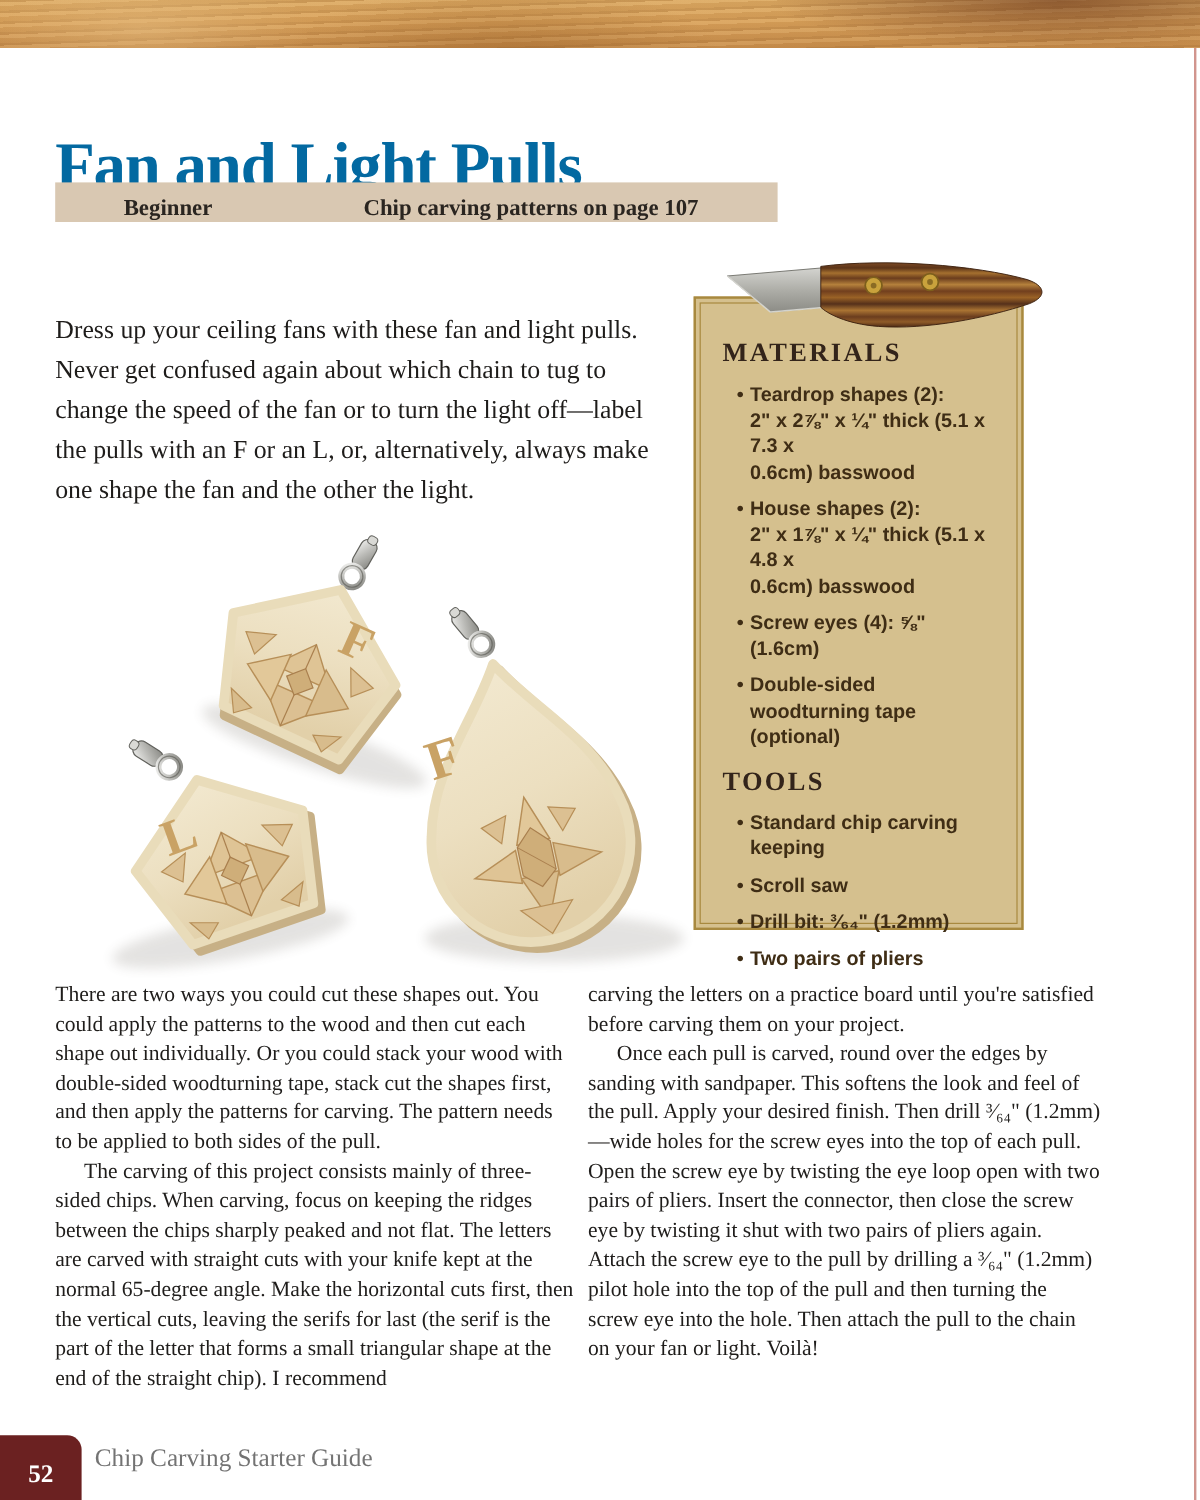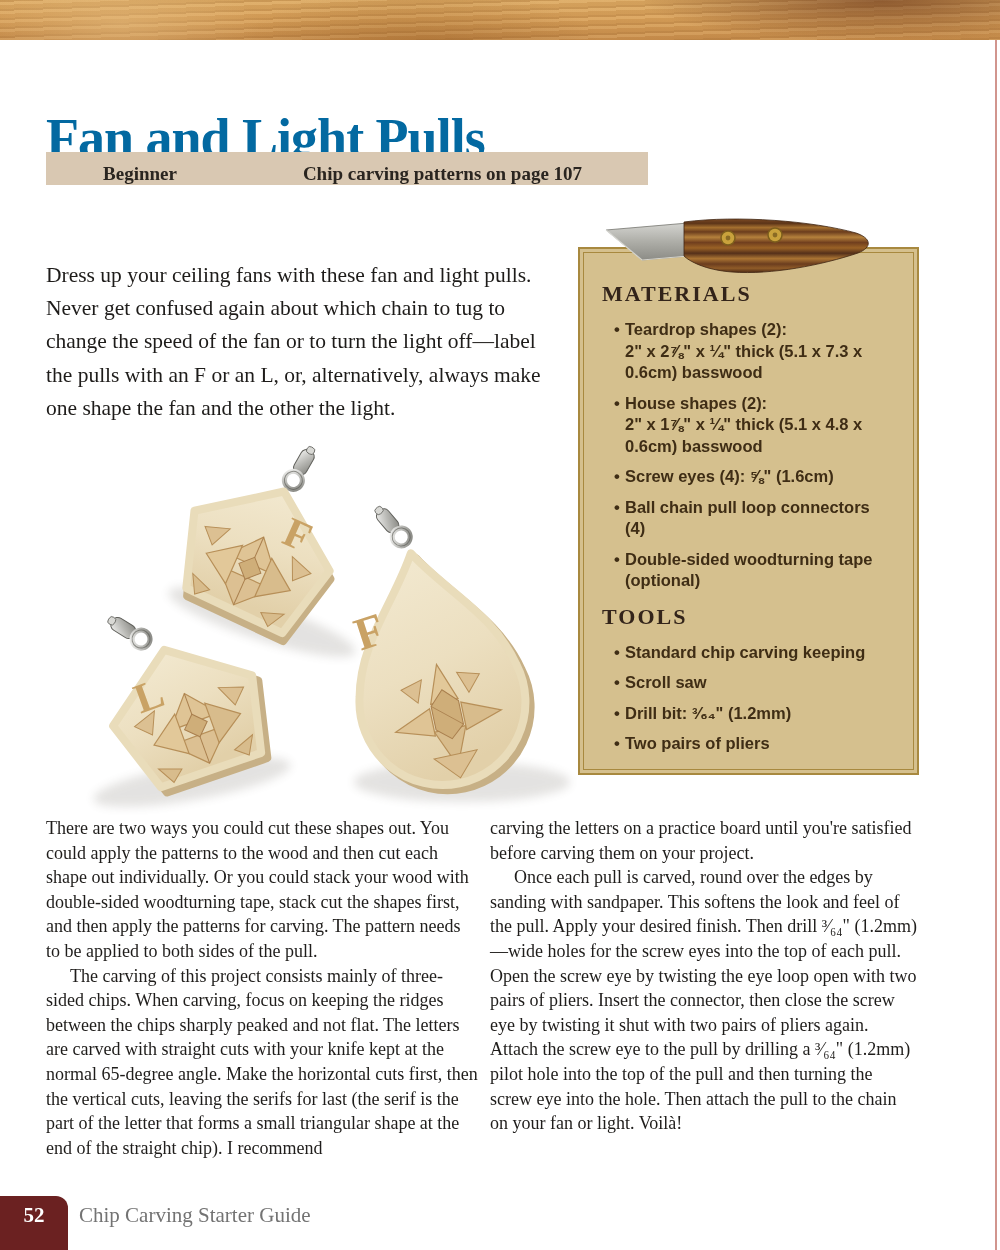--- a/index.html
+++ b/index.html
@@ -30,21 +30,21 @@
     font-family:"Liberation Serif", serif;font-weight:bold;font-size:19px;color:#2a2520;}
   .info-strip .cell.level{width:188px;}
   .info-strip .divider{width:3px;background:#221f1c;}
   .info-strip .cell.note{flex:1;}
 
   
   .intro{position:absolute;left:46px;top:237px;width:516px;font-size:21.5px;line-height:33.4px;
     color:#1e1c1a;}
 
   
-  .materials-box{position:absolute;left:578px;top:247px;width:341px;height:528px;
+  .materials-box{position:absolute;left:578px;top:247px;width:275px;height:528px;
     background:#d5c08e;border:2px solid #a8893f;box-sizing:border-box;}
   .materials-box .inner-line{position:absolute;inset:3px;border:1px solid #a8893f;pointer-events:none;}
   .materials-box .content{position:relative;padding:32px 18px 0 22px;}
   .panel-heading{font-family:"Liberation Serif", serif;font-weight:bold;font-size:22px;
     letter-spacing:2px;color:#33241a;margin:0 0 12px 0;}
   .panel-heading.tools{margin-top:5px;}
   .panel-list{list-style:none;margin:12px;padding:0;}
   .panel-list li{position:relative;padding-left:11px;margin-bottom:9px;white-space:pre-line;
     font-family:"Liberation Sans", sans-serif;font-weight:600;font-size:16.5px;line-height:21.5px;color:#3f2d15;}
   .panel-list li::before{content:"•";position:absolute;left:0;top:0;}
@@ -58,21 +58,21 @@
   
   .col{position:absolute;top:816px;font-size:18px;line-height:24.6px;color:#1f1d1b;}
   .col p{margin:0;}
   .col p + p{text-indent:24px;}
   .col-left{left:46px;width:432px;}
   .col-right{left:490px;width:428px;}
 
   
   .page-tab{position:absolute;left:0;top:1196px;width:68px;height:54px;background:#6b2121;
     border-radius:0 12px 0 0;display:flex;align-items:flex-start;justify-content:center;}
-  .page-tab .num{margin-top:7px;color:#ffffff;font-weight:bold;font-size:21px;
+  .page-tab .num{margin-top:20px;color:#ffffff;font-weight:bold;font-size:21px;
     font-family:"Liberation Serif", serif;}
   .book-title{position:absolute;left:79px;top:1203px;font-size:21px;color:#737373;
     font-family:"Liberation Serif", serif;}
 </style>
 </head>
 <body>
 
 <div class="page">
 
   <div class="wood-banner"></div>
@@ -93,22 +93,20 @@
     <div class="content">
       <h2 class="panel-heading">MATERIALS</h2>
       <ul class="panel-list">
         <li>Teardrop shapes (2):
 2" x 2⅞" x ¼" thick (5.1 x 7.3 x
 0.6cm) basswood</li>
         <li>House shapes (2):
 2" x 1⅞" x ¼" thick (5.1 x 4.8 x
 0.6cm) basswood</li>
         <li>Screw eyes (4): ⅝" (1.6cm)</li>
-        <li>Ball chain pull loop connectors
-(4)</li>
         <li>Double-sided woodturning tape
 (optional)</li>
       </ul>
       <h2 class="panel-heading tools">TOOLS</h2>
       <ul class="panel-list">
         <li>Standard chip carving keeping</li>
         <li>Scroll saw</li>
         <li>Drill bit: ³⁄₆₄" (1.2mm)</li>
         <li>Two pairs of pliers</li>
       </ul>

